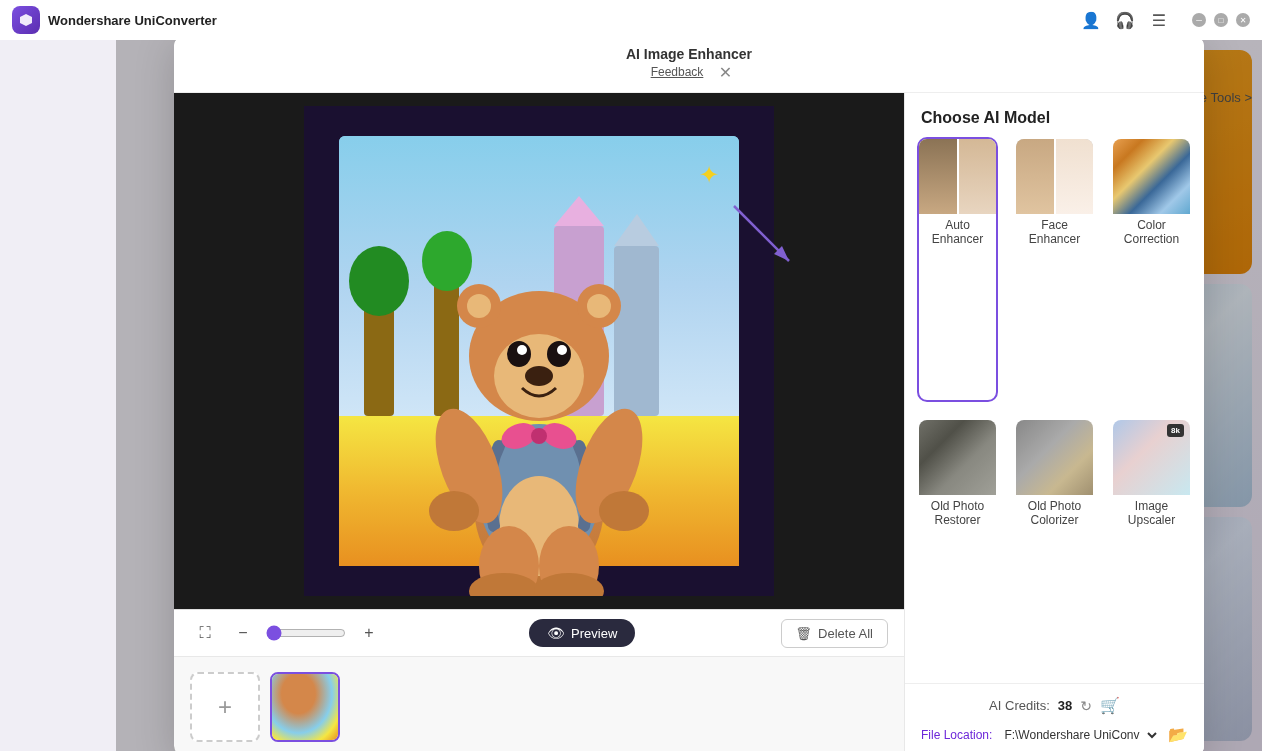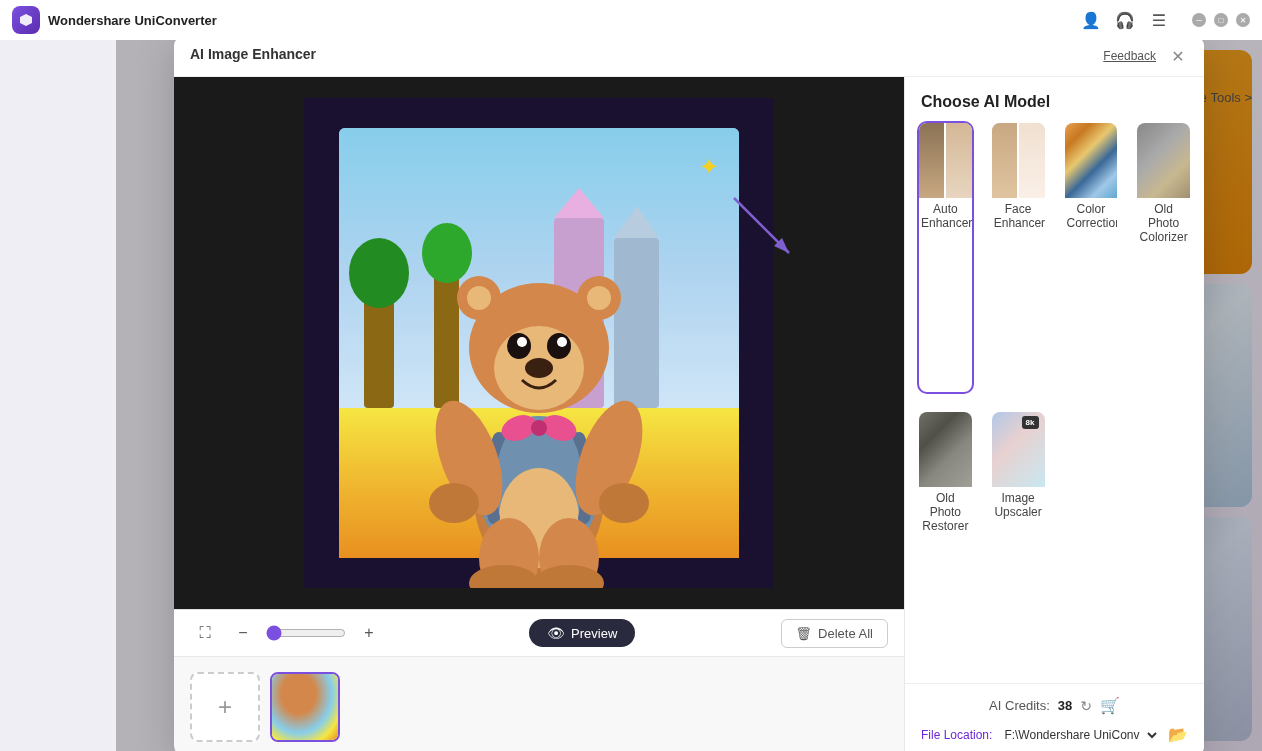--- a/index.html
+++ b/index.html
@@ -48,22 +48,22 @@
     }
 
     
     .modal {
       width: 1030px; background: #fff; border-radius: 10px;
       box-shadow: 0 8px 40px rgba(0,0,0,0.18); overflow: hidden;
       display: flex; flex-direction: column;
       margin-top: 0; height: 720px;
     }
     .modal-header {
-      display: flex; align-items: flex-start; justify-content: space-between;
-      padding: 10px 16px; border-bottom: 1px solid #eee; background: #fff; flex-shrink: 0;
+      display: flex; align-items: center; justify-content: space-between;
+      padding: 10px 16px; border-bottom: 1px solid #eee; background: #fff; flex-shrink: 0; flex-direction: column;
     }
     .modal-title { font-size: 14px; font-weight: 600; color: #333; }
     .modal-header-right { display: flex; align-items: center; gap: 12px; margin-left: 8px; }
     .feedback-link { font-size: 12px; color: #555; text-decoration: underline; cursor: pointer; }
     .modal-close { width: 20px; height: 20px; cursor: pointer; color: #888; font-size: 16px; display: flex; align-items: center; justify-content: center; }
 
     
     .modal-body { display: flex; flex: 1; overflow: hidden; }
 
     
@@ -122,21 +122,21 @@
 
     
     .right-panel {
       width: 300px; background: #fff; border-left: 1px solid #e8e8e8;
       display: flex; flex-direction: column; flex-shrink: 0;
     }
     .choose-model-title {
       font-size: 16px; font-weight: 600; color: #222; padding: 16px 16px 10px;
     }
     .model-grid {
-      display: grid; grid-template-columns: 1fr 1fr 1fr 1fr; gap: 16px;
+      display: grid; grid-template-columns: 1fr 1fr 1fr; gap: 16px;
       padding: 0 12px; flex: 1; overflow-y: auto;
     }
     .model-card {
       border: 2px solid transparent; border-radius: 10px; overflow: hidden;
       cursor: pointer; transition: border-color 0.15s;
     }
     .model-card.selected { border-color: #7b4fe0; }
     .model-card-img {
       width: 100%; height: 75px; object-fit: cover; display: block;
       background: #ccc;
@@ -464,27 +464,27 @@
             </div>
             <div class="model-card-label">Face Enhancer</div>
           </div>
 
           <div class="model-card">
             <div class="model-card-img model-img-color" style="height:75px;background:linear-gradient(135deg,#e8a050 0%,#c87820 20%,#e8c870 40%,#3a6898 60%,#a0c8e8 80%,#60a8d0 100%);"></div>
             <div class="model-card-label">Color Correction</div>
           </div>
 
           <div class="model-card">
+            <div class="model-card-img model-img-oldphoto" style="height:75px;background:linear-gradient(135deg,#707068 0%,#505048 30%,#888880 60%,#a0a098 100%);"></div>
+            <div class="model-card-label">Old Photo Restorer</div>
+          </div>
+
+          <div class="model-card">
             <div class="model-card-img model-img-colorizer" style="height:75px;background:linear-gradient(135deg,#888 0%,#aaa 40%,#c8b890 70%,#a09070 100%);"></div>
             <div class="model-card-label">Old Photo Colorizer</div>
-          </div>
-
-          <div class="model-card">
-            <div class="model-card-img model-img-oldphoto" style="height:75px;background:linear-gradient(135deg,#707068 0%,#505048 30%,#888880 60%,#a0a098 100%);"></div>
-            <div class="model-card-label">Old Photo Restorer</div>
           </div>
 
           <div class="model-card">
             <div class="model-card-img model-img-upscaler" style="height:75px;position:relative;background:linear-gradient(135deg,#b0c8e8 0%,#e8d0d0 40%,#c8e8f0 100%);">
               <span style="position:absolute;top:4px;right:6px;background:#333;color:#fff;font-size:8px;padding:2px 4px;border-radius:3px;">8k</span>
             </div>
             <div class="model-card-label">Image Upscaler</div>
           </div>
 
         </div>

